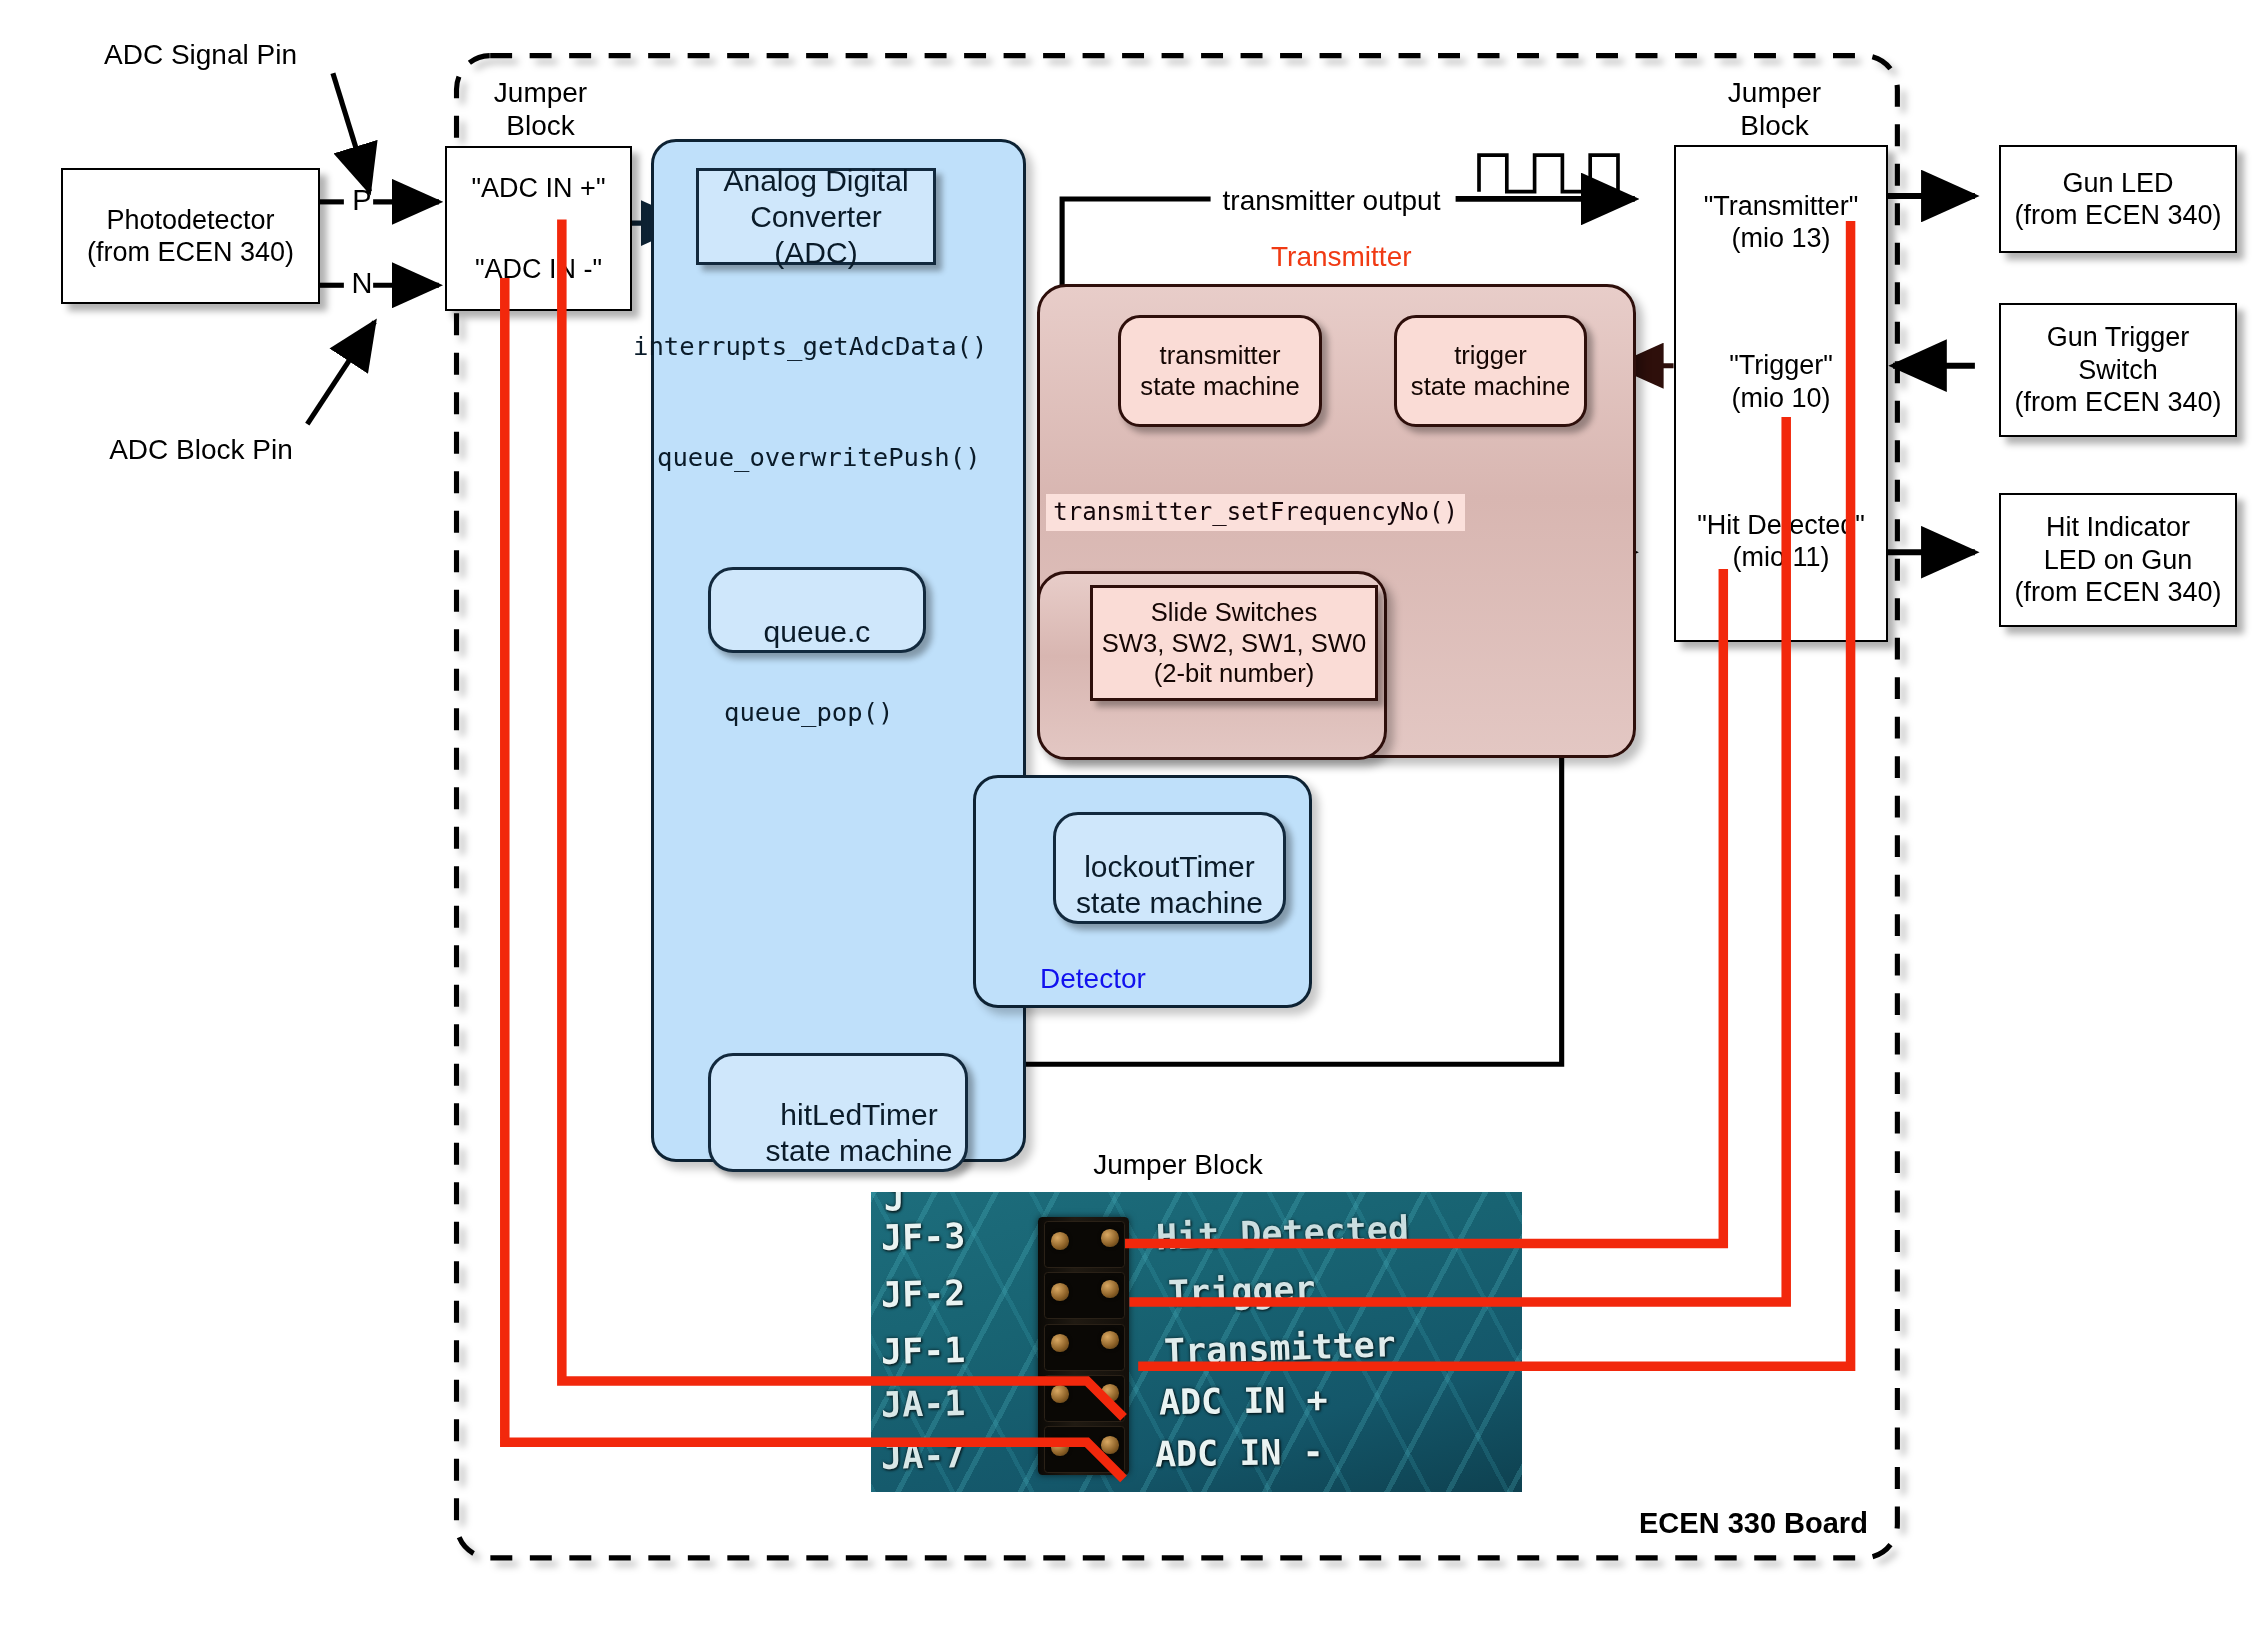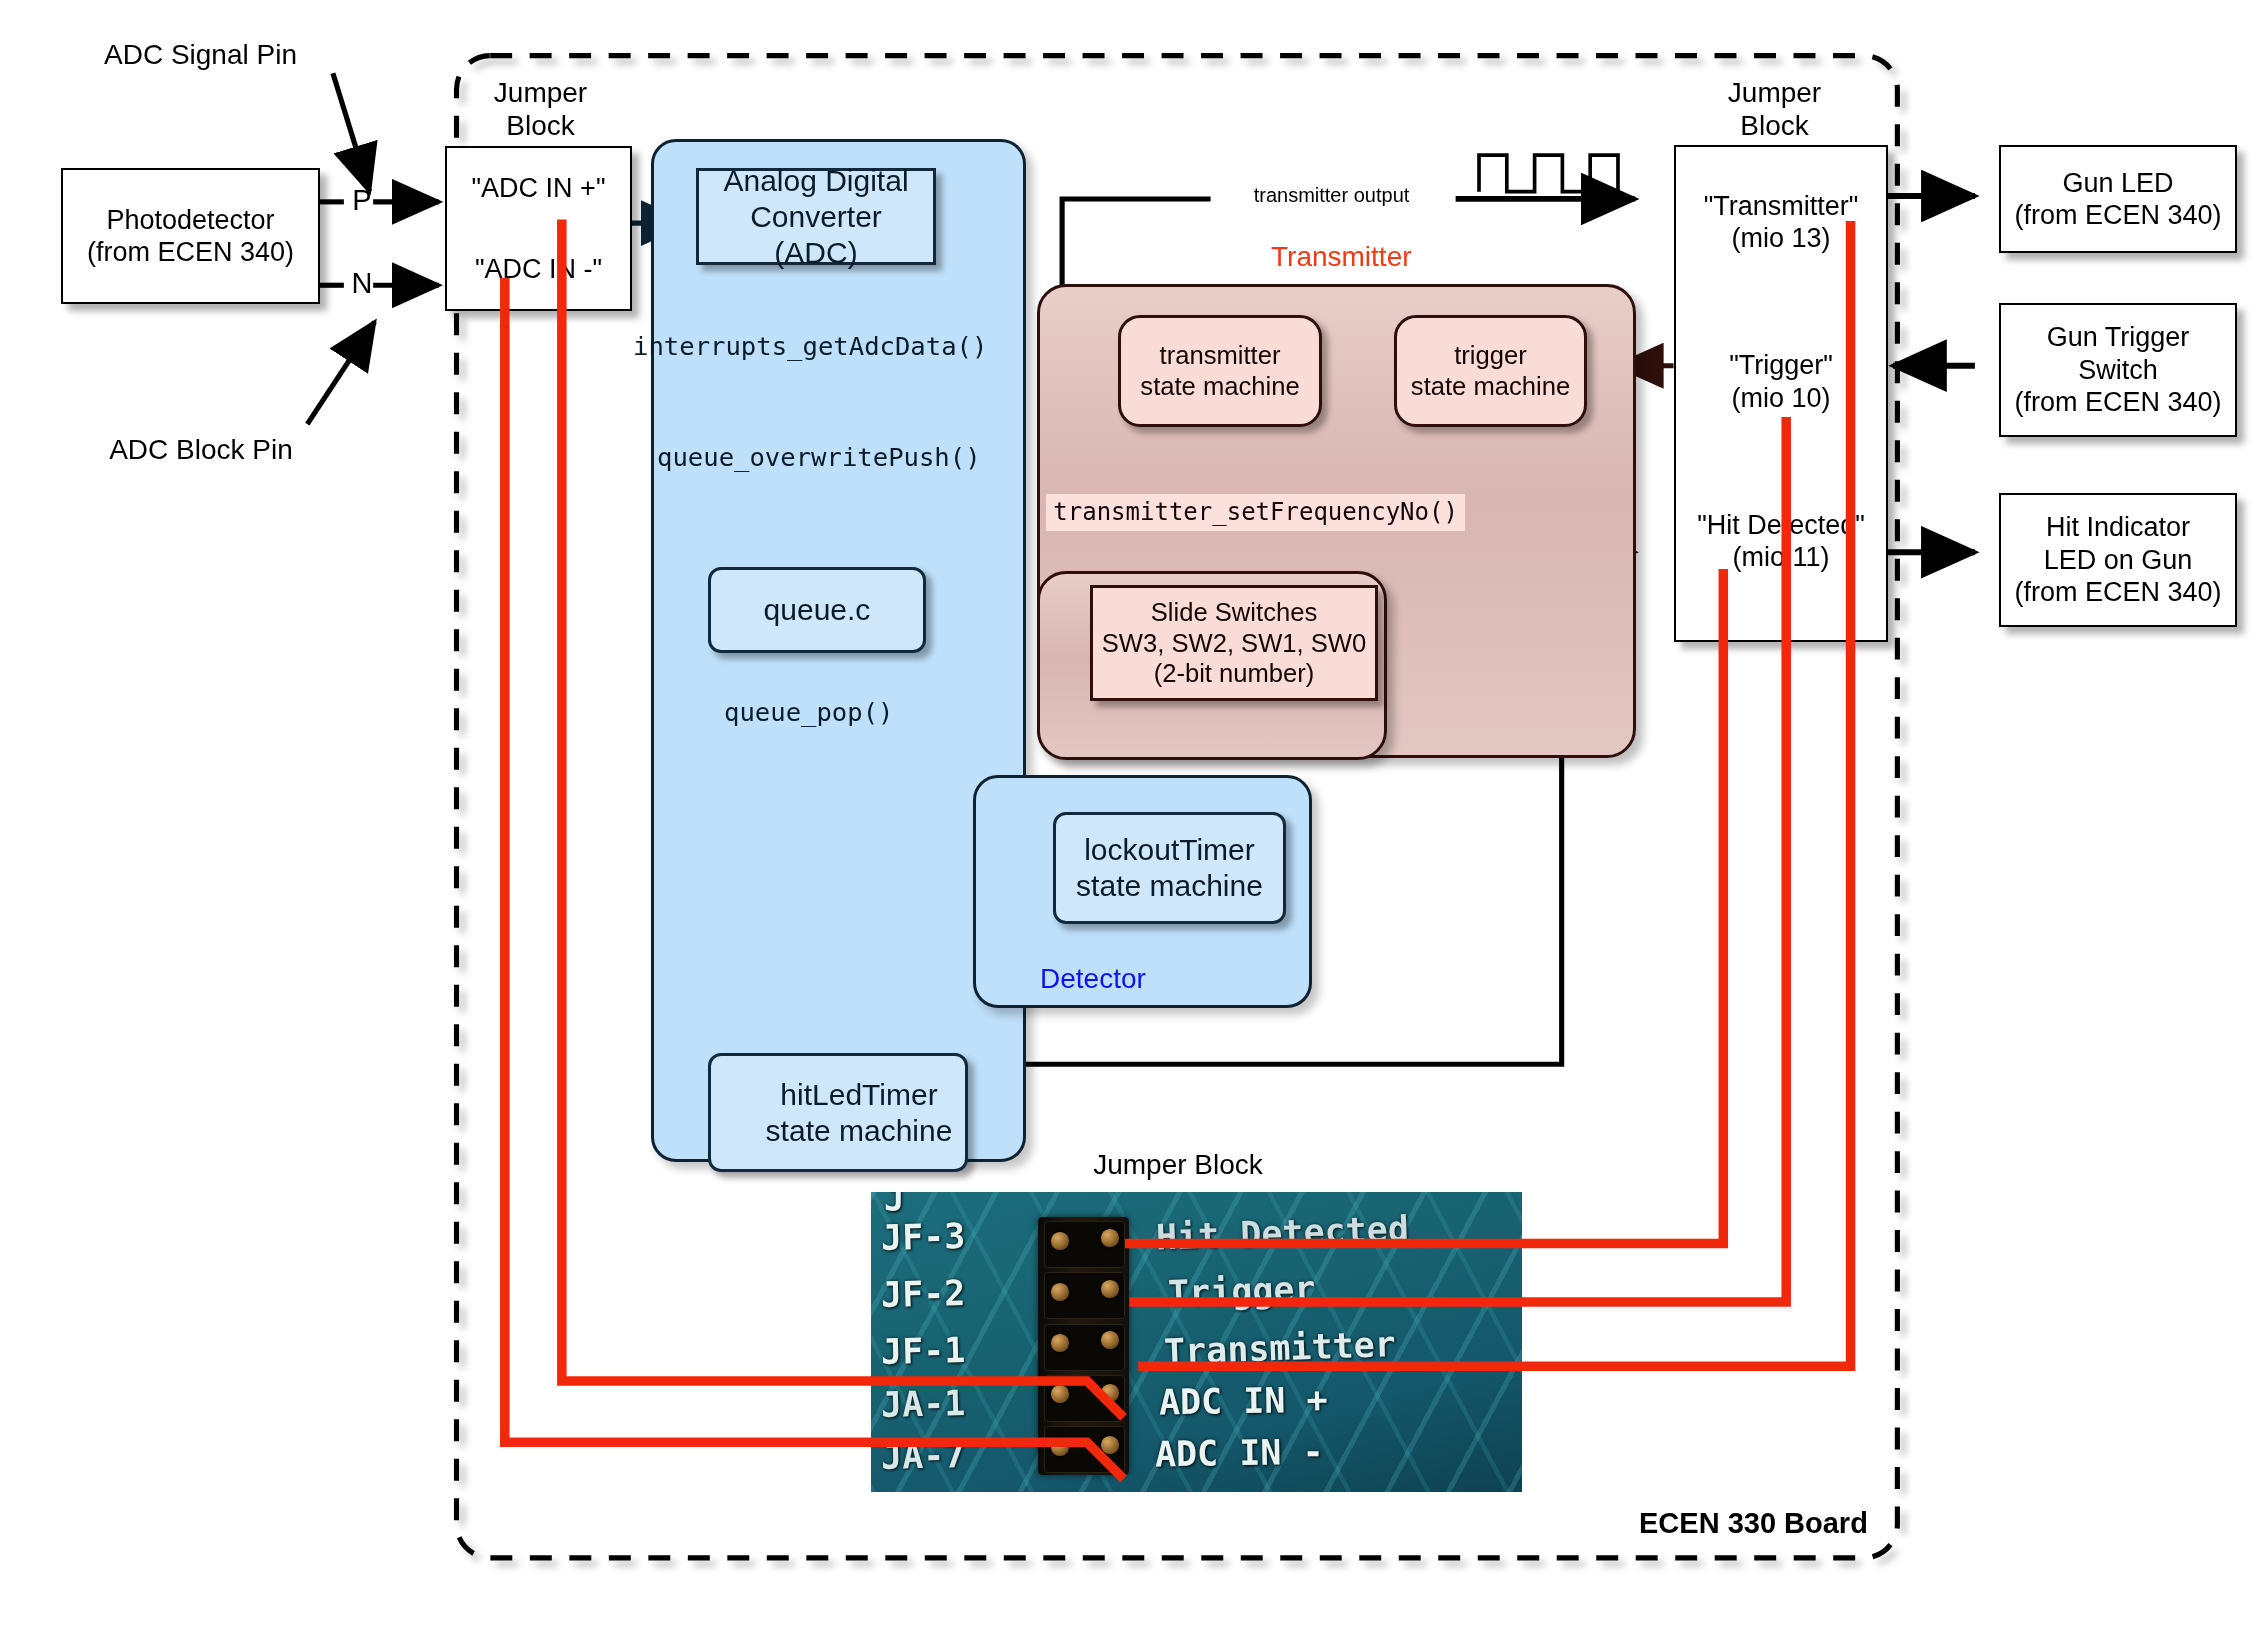--- a/index.html
+++ b/index.html
@@ -16,21 +16,21 @@
         display:flex;align-items:center;justify-content:center;
         text-align:center;line-height:1.2;font-size:27px;}
 
   
   .blue-region{position:absolute;background:#bfe0fa;border:3.7px solid #0d2233;
         border-radius:25px;box-shadow:6.6px 6.6px 8.8px rgba(0,0,0,0.22);}
   .bbox{position:absolute;background:#cfe7fb;border:3.7px solid #12293d;
         box-shadow:5.9px 5.9px 5.9px rgba(0,0,0,0.32);
         display:flex;align-items:center;justify-content:center;
         text-align:center;line-height:1.2;font-size:30px;color:#0a1b29;}
-  .bbox.round{border-radius:13px;}
+  .bbox.round{border-radius:25px;align-items:flex-end;}
 
   
   .pink-region{position:absolute;
         background:linear-gradient(180deg,#e8cdc9 0%,#d8b6b1 45%,#e3c7c3 100%);
         border:3.7px solid #2e0f0b;border-radius:29px;
         box-shadow:6.6px 6.6px 8.8px rgba(0,0,0,0.25);}
   .pbox{position:absolute;background:#fadcd6;border:3.7px solid #2e0f0b;
         box-shadow:5.9px 5.9px 5.9px rgba(0,0,0,0.32);
         display:flex;align-items:center;justify-content:center;
         text-align:center;line-height:1.2;font-size:25.6px;color:#140603;}
@@ -183,21 +183,21 @@
     <div>
       <div>lockoutTimer</div>
       <div>state machine</div>
     </div>
   </div>
 
   <div class="section-title t-blue" style="left:1040px;top:963px;">Detector</div>
 
   <div class="section-title t-red" style="left:1271px;top:241px;">Transmitter</div>
 
-  <div class="lbl" style="left:1200px;top:184px;width:263px;font-size:20px;">transmitter output</div>
+  <div class="lbl" style="left:1200px;top:184px;width:263px;font-size:28px;">transmitter output</div>
 
   <div class="pbox round" style="left:1118px;top:315px;width:198px;height:106px;">
     <div>
       <div>transmitter</div>
       <div>state machine</div>
     </div>
   </div>
 
   <div class="pbox round" style="left:1394px;top:315px;width:187px;height:106px;">
     <div>

